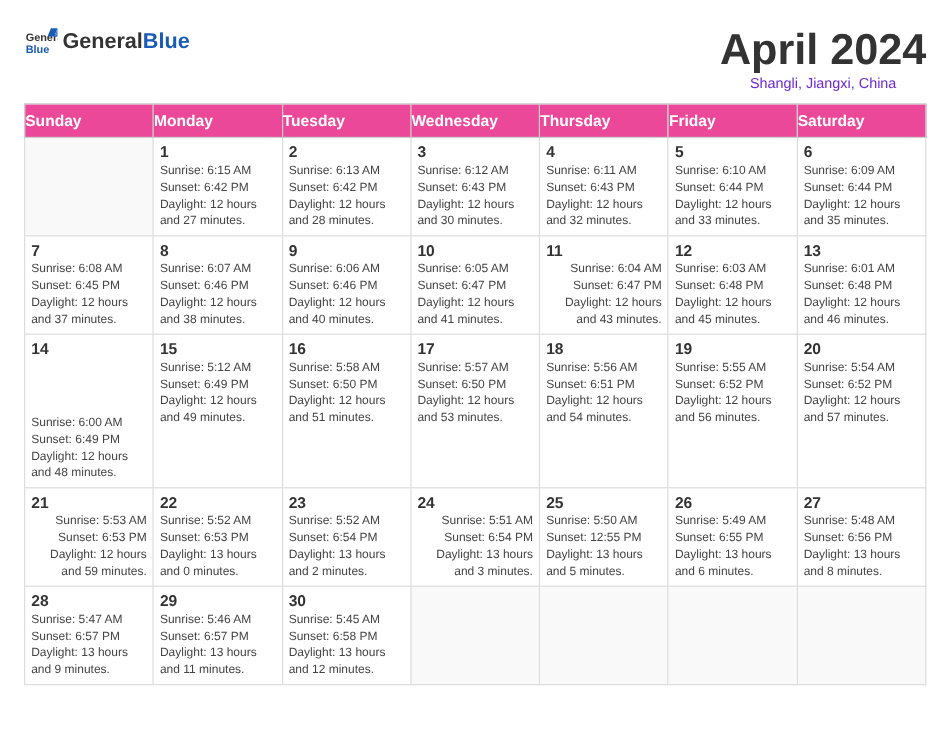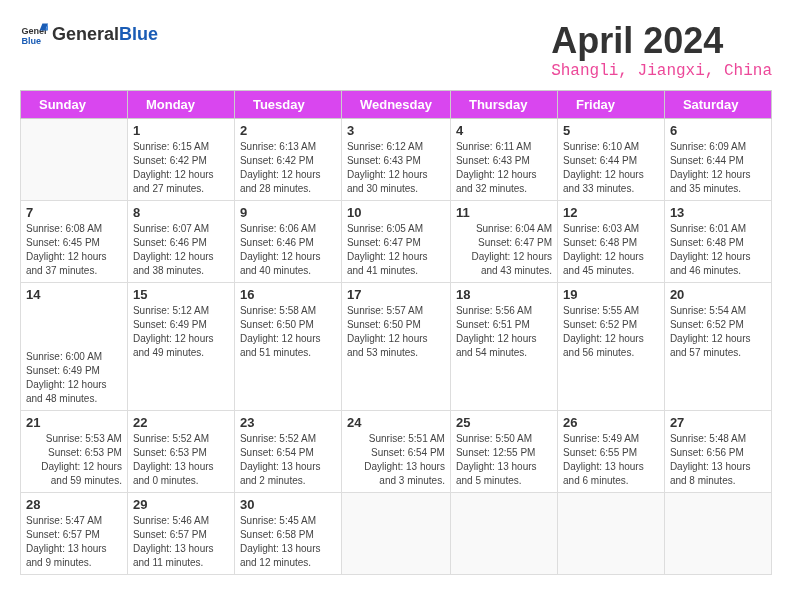--- a/index.html
+++ b/index.html
@@ -19,43 +19,42 @@
     .logo {
       display: flex;
       align-items: center;
       gap: 4px;
     }
     .logo-icon {
       width: 28px;
       height: 28px;
     }
     .title-area {
-      text-align: left;
+      text-align: center;
     }
     .month-title {
       font-size: 36px;
       font-weight: bold;
       color: #333;
     }
     .location-title {
-      font-size: 16px;
-      color: #ec4899;
-      font-family: Liberation Mono, monospace;
+      font-size: 12px;
+      color: #6d28d9;
     }
     .calendar {
       width: 100%;
       border-collapse: collapse;
       border: 1px solid #ccc;
     }
     .calendar th {
-      background-color: #d946ef;
+      background-color: #ec4899;
       color: #fff;
       font-size: 13px;
       font-weight: bold;
-      padding: 6px 18px;
+      padding: 6px 0;
       text-align: left;
       border: 1px solid #ccc;
     }
     .calendar td {
       vertical-align: top;
       padding: 4px 5px;
       font-size: 10px;
       color: #333;
       border: 1px solid #ddd;
       width: calc(100% / 7);

